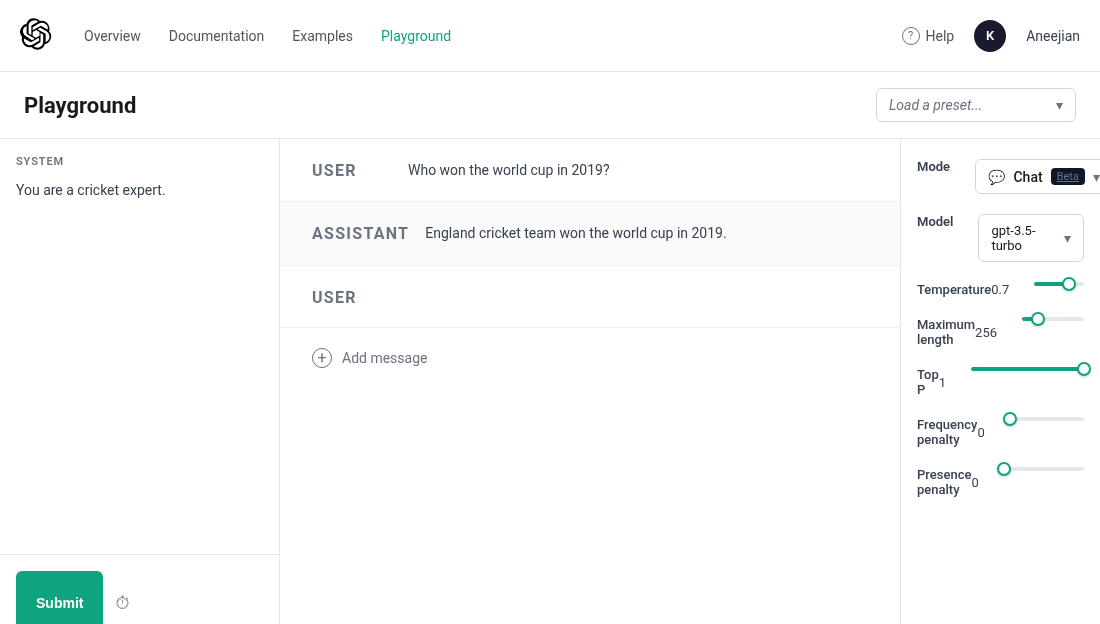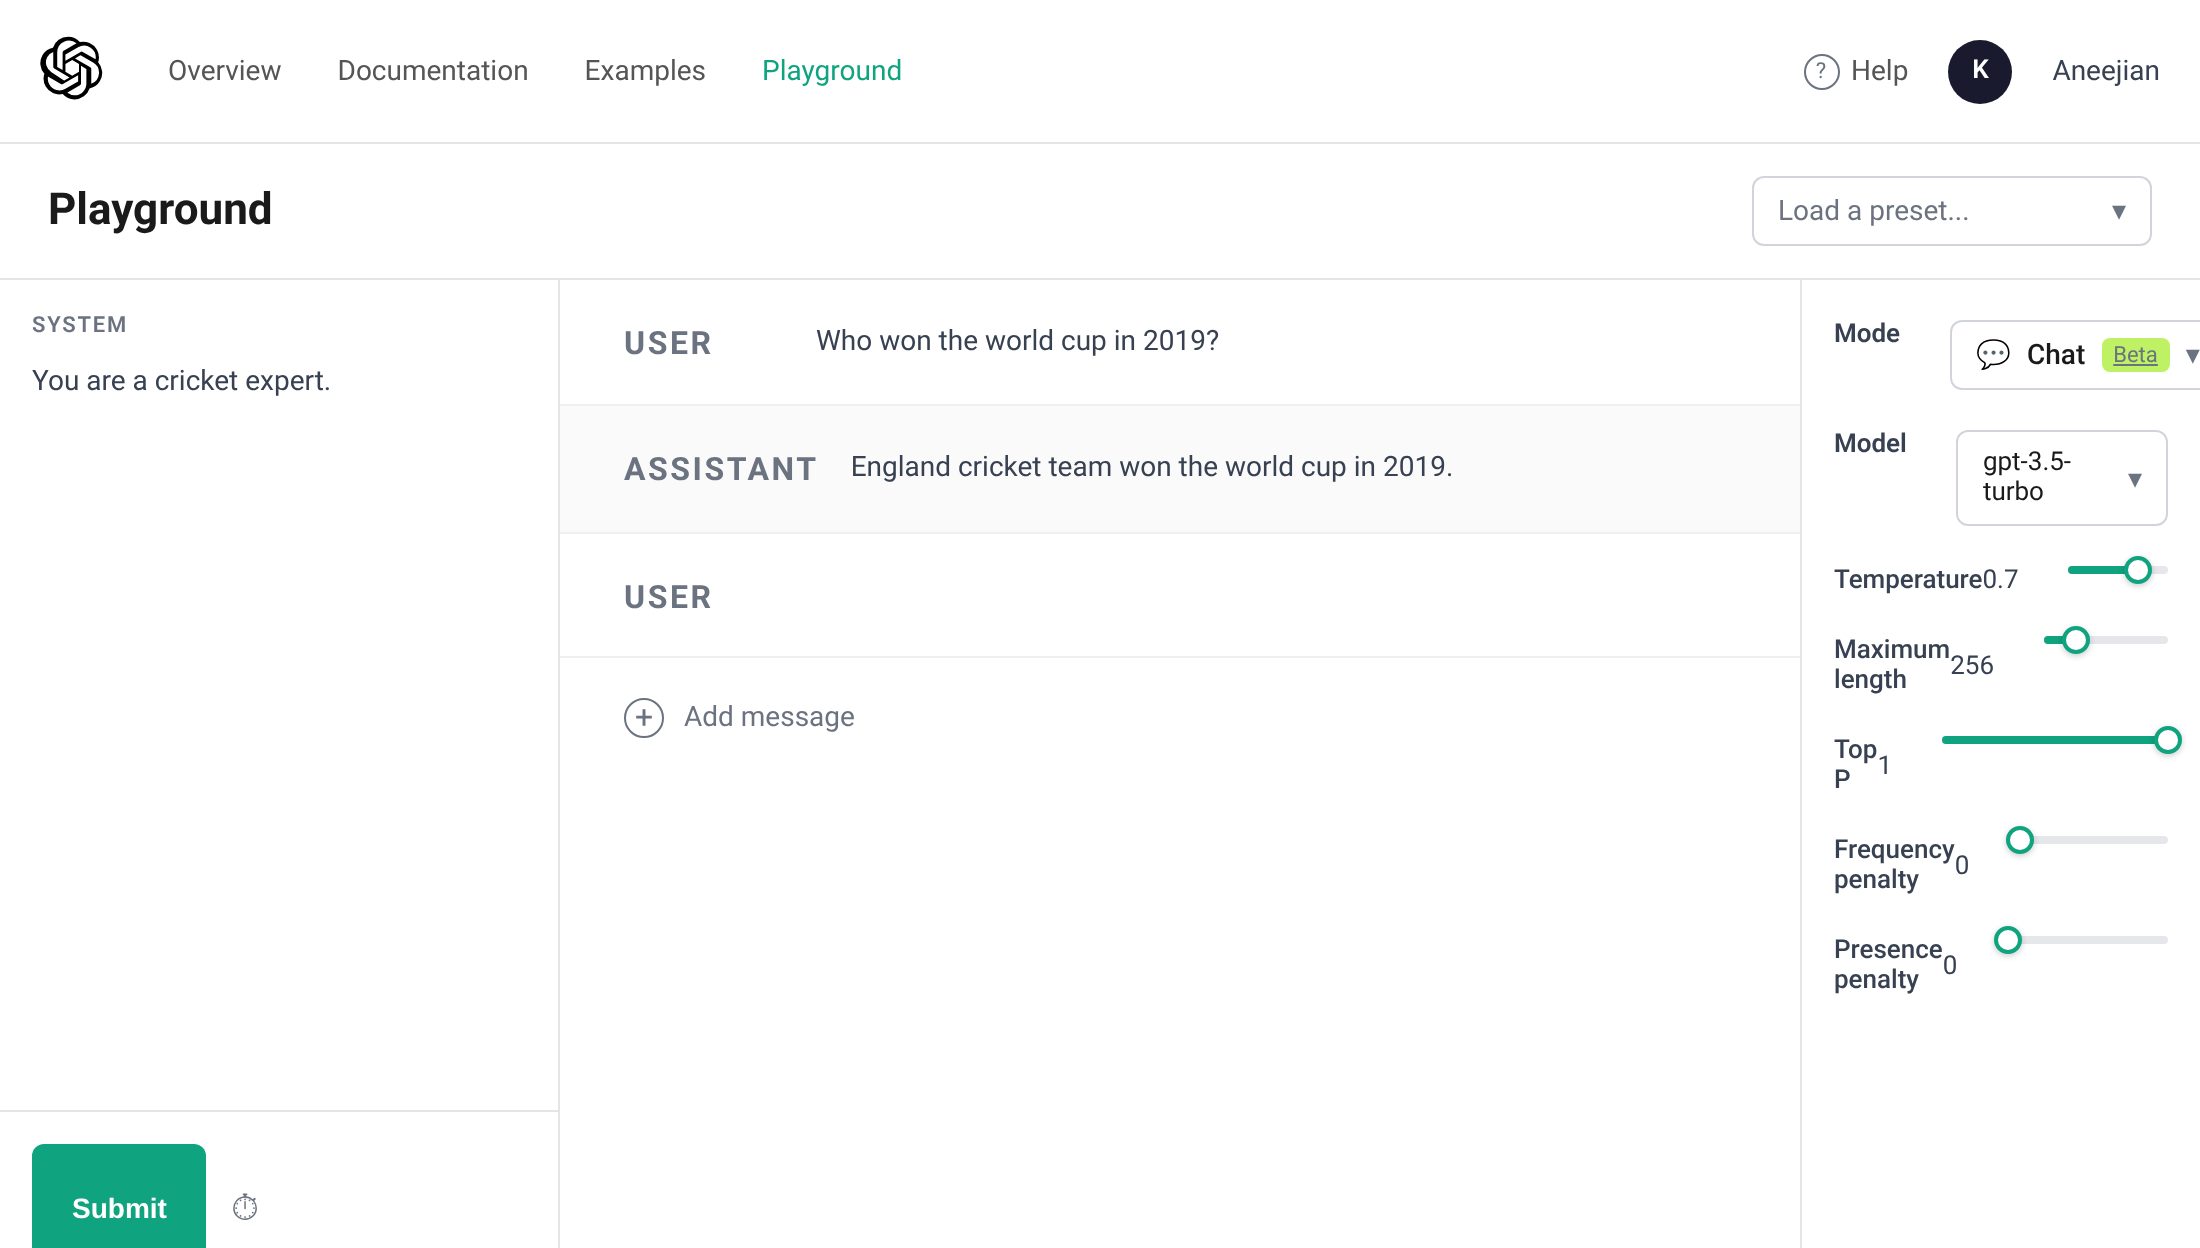--- a/index.html
+++ b/index.html
@@ -11,21 +11,21 @@
     .nav-link { color: #555; text-decoration: none; font-size: 14px; cursor: pointer; }
     .nav-link.active { color: #10a37f; }
     .nav-right { margin-left: auto; display: flex; align-items: center; gap: 20px; }
     .help-btn { display: flex; align-items: center; gap: 6px; color: #555; cursor: pointer; font-size: 14px; }
     .avatar { width: 32px; height: 32px; border-radius: 50%; background: #1a1a2e; color: #fff; display: flex; align-items: center; justify-content: center; font-size: 13px; font-weight: 600; cursor: pointer; }
 
     
     .page-header { display: flex; align-items: center; padding: 16px 24px; border-bottom: 1px solid #e5e5e5; gap: 16px; }
     .page-title { font-size: 22px; font-weight: 700; flex: 1; }
     .preset-select { display: flex; align-items: center; border: 1px solid #d1d5db; border-radius: 6px; padding: 8px 12px; min-width: 200px; cursor: pointer; color: #6b7280; font-size: 14px; gap: 8px; }
-    .preset-select-text { flex: 1; }
+    .preset-select-text { flex: 1; font-style: italic; }
     .header-buttons { display: flex; gap: 8px; }
     .header-btn { border: 1px solid #d1d5db; background: #fff; border-radius: 6px; padding: 8px 14px; font-size: 14px; cursor: pointer; color: #374151; }
     .header-btn-dots { border: 1px solid #d1d5db; background: #fff; border-radius: 6px; padding: 8px 10px; font-size: 14px; cursor: pointer; color: #374151; }
 
     
     .main { display: flex; height: calc(100vh - 112px); overflow: hidden; }
     .system-label { font-size: 11px; font-weight: 600; color: #6b7280; letter-spacing: 0.08em; margin-bottom: 10px; }
     .system-text { font-size: 14px; color: #374151; line-height: 1.5; flex: 1; margin-top: 12px; }
     .submit-btn { background: #10a37f; color: #fff; border: none; border-radius: 6px; padding: 24px 20px; font-size: 14px; font-weight: 600; cursor: pointer; }
     .history-icon { color: #6b7280; cursor: pointer; font-size: 18px; }
@@ -47,21 +47,21 @@
     .settings-panel { width: 200px; min-width: 200px; border-left: 1px solid #e5e5e5; padding: 20px 16px; display: flex; flex-direction: column; gap: 20px; overflow-y: auto; }
     .setting-group { display: flex; gap: 25px; }
     .setting-label-row { display: flex; justify-content: space-between; align-items: center; }
     .setting-label { font-size: 13px; color: #374151; font-weight: 500; }
     .setting-value { font-size: 13px; color: #374151; }
     .mode-label { font-size: 13px; font-weight: 600; color: #374151; margin-bottom: 8px; }
 
     
     .mode-selector { border: 1px solid #d1d5db; border-radius: 6px; padding: 8px 12px; display: flex; align-items: center; gap: 8px; cursor: pointer; font-size: 14px; }
     .mode-name { font-weight: 500; flex: 1; }
-    .mode-badge { background: #bef264; color: #6b7280; font-size: 11px; border-radius: 4px; padding: 2px 6px; text-decoration: underline; }
+    .mode-badge { background: #0f172a; color: #6b7280; font-size: 11px; border-radius: 4px; padding: 2px 6px; text-decoration: underline; }
     .mode-chevron { color: #6b7280; }
 
     
     .model-selector { border: 1px solid #d1d5db; border-radius: 6px; padding: 8px 12px; display: flex; align-items: center; gap: 8px; cursor: pointer; font-size: 14px; }
     .model-name { flex: 1; font-size: 13px; }
 
     
     .slider-track { width: 100%; height: 4px; background: #e5e7eb; border-radius: 2px; position: relative; cursor: pointer; }
     .slider-fill { height: 100%; background: #10a37f; border-radius: 2px; }
     .slider-thumb { width: 14px; height: 14px; background: #fff; border: 2px solid #10a37f; border-radius: 50%; position: absolute; top: 50%; transform: translate(-50%, -50%); box-shadow: 0 1px 3px rgba(0,0,0,0.2); }

